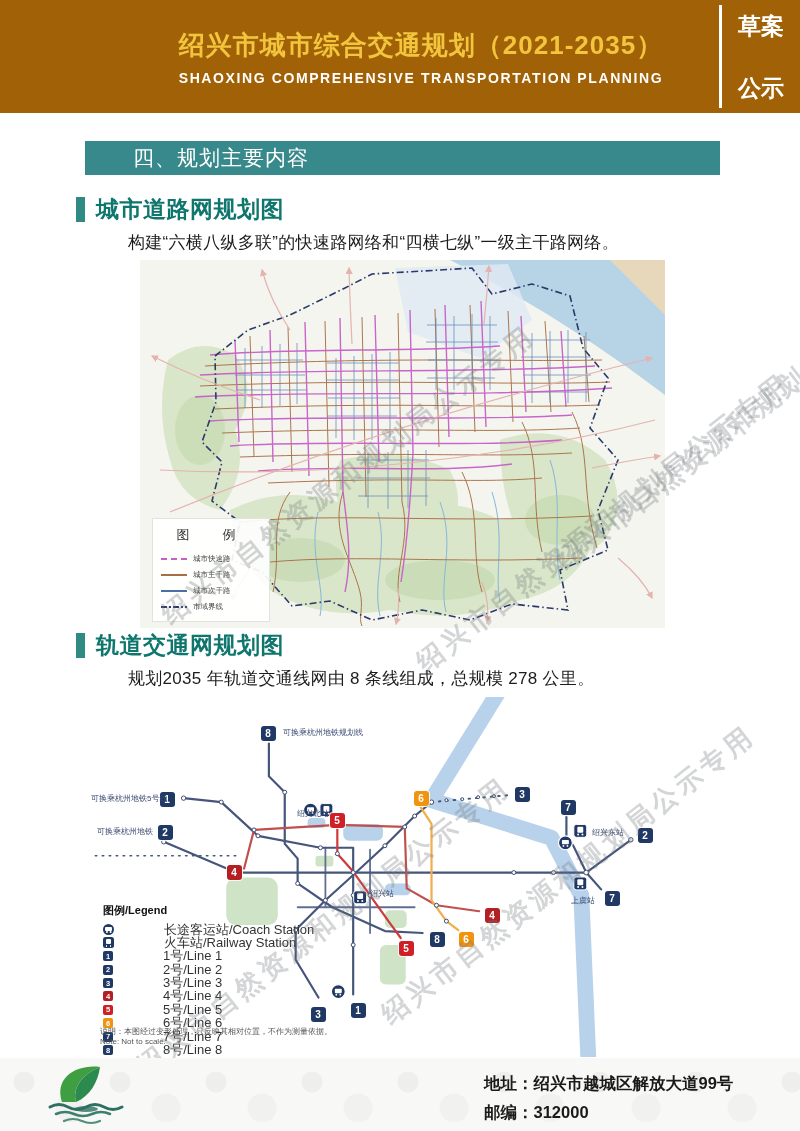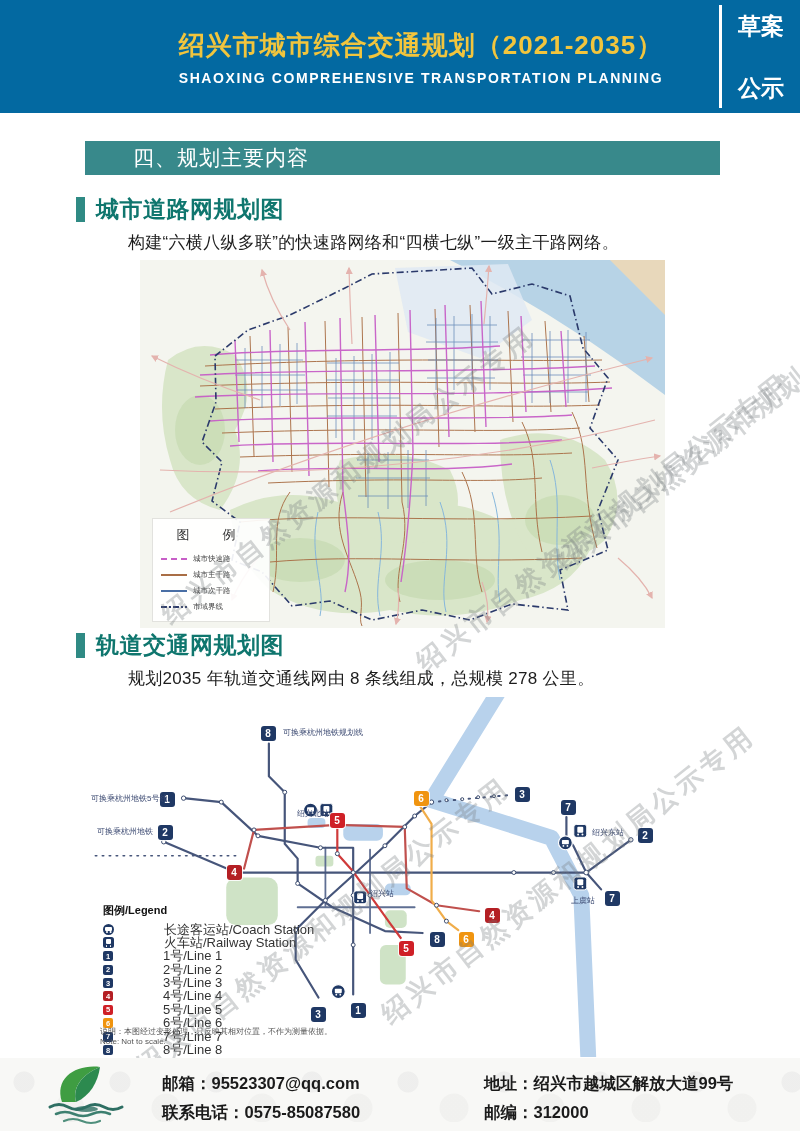--- a/index.html
+++ b/index.html
@@ -1,20 +1,20 @@
 <!DOCTYPE html>
 <html><head>
 <meta charset="utf-8">
 <style>
   html,body{margin:0;padding:0;background:#888;}
   *{box-sizing:border-box;font-family:"Liberation Sans","DejaVu Sans",sans-serif;}
   .page{position:relative;width:800px;height:1131px;margin:0 auto;background:#ffffff;overflow:hidden;}
 
   
-  .header{position:absolute;left:0;top:0;width:800px;height:113px;background:#0369a1;z-index:4;}
+  .header{position:absolute;left:0;top:0;width:800px;height:113px;background:#a16207;z-index:4;}
   .header-main{position:absolute;left:0;top:0;right:78px;height:100%;display:flex;flex-direction:column;align-items:center;justify-content:center;}
   .title-zh{color:#f2c53d;font-size:26px;font-weight:700;letter-spacing:1px;white-space:nowrap;padding-left:120px;}
   .title-en{color:#ffffff;font-size:14px;font-weight:700;letter-spacing:1.6px;margin-top:7px;white-space:nowrap;padding-left:120px;}
   .header-divider{position:absolute;right:78px;top:5px;bottom:5px;width:3px;background:#ffffff;}
   .header-tag{position:absolute;right:0;top:0;width:78px;height:100%;display:flex;flex-direction:column;align-items:center;justify-content:center;color:#fff;font-size:23px;font-weight:700;line-height:30px;gap:32px;}
 
   
   .section-bar{position:absolute;left:85px;top:141px;width:635px;height:34px;background:#38898b;color:#ffffff;font-size:21px;line-height:34px;padding-left:48px;z-index:4;letter-spacing:1px;}
   .subsec{position:absolute;display:flex;align-items:center;z-index:4;}
   .subsec .tick{width:9px;height:25px;background:#2f8a84;margin-right:11px;}
@@ -354,23 +354,19 @@
 
   <div class="footer">
     <svg class="footer-logo" width="96" height="66" viewBox="0 0 96 66">
       <path d="M22,40 C14,16 36,2 60,5 C42,12 32,26 36,40 Z" fill="#3f9d42"></path>
       <path d="M36,40 C32,26 42,12 60,5 C58,20 50,34 36,40 Z" fill="#2c8a4f"></path>
       <path d="M10,45 q9,-5 18,0 t18,0 t18,0 t18,0" stroke="#2e6f63" stroke-width="3" fill="none" stroke-linecap="round"></path>
       <path d="M16,52 q9,-4 18,0 t18,0 t18,0" stroke="#3c7f6f" stroke-width="2.6" fill="none" stroke-linecap="round"></path>
       <path d="M24,59 q9,-4 18,0 t18,0" stroke="#4f8f7c" stroke-width="2.2" fill="none" stroke-linecap="round"></path>
       <ellipse cx="46" cy="47" rx="12" ry="3" fill="#2e6f63" opacity="0.8"></ellipse>
     </svg>
-    <div class="footer-col" id="footer-col1">
-      <div><span>邮箱：</span><span>95523307@qq.com</span></div>
-      <div><span>联系电话：</span><span>0575-85087580</span></div>
-    </div>
     <div class="footer-col" id="footer-col2">
       <div><span>地址：</span><span>绍兴市越城区解放大道99号</span></div>
       <div><span>邮编：</span><span>312000</span></div>
     </div>
   </div>
 
 </div>
 
 </body></html>

